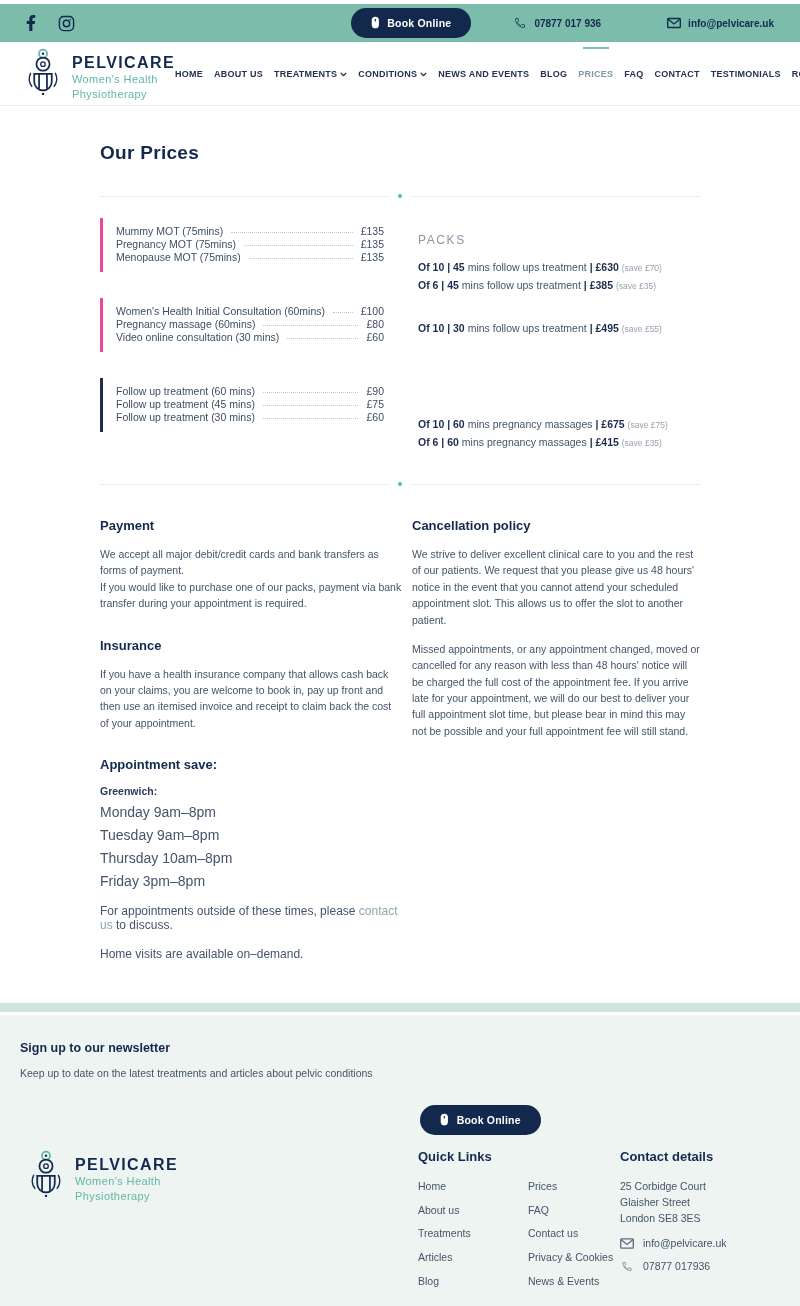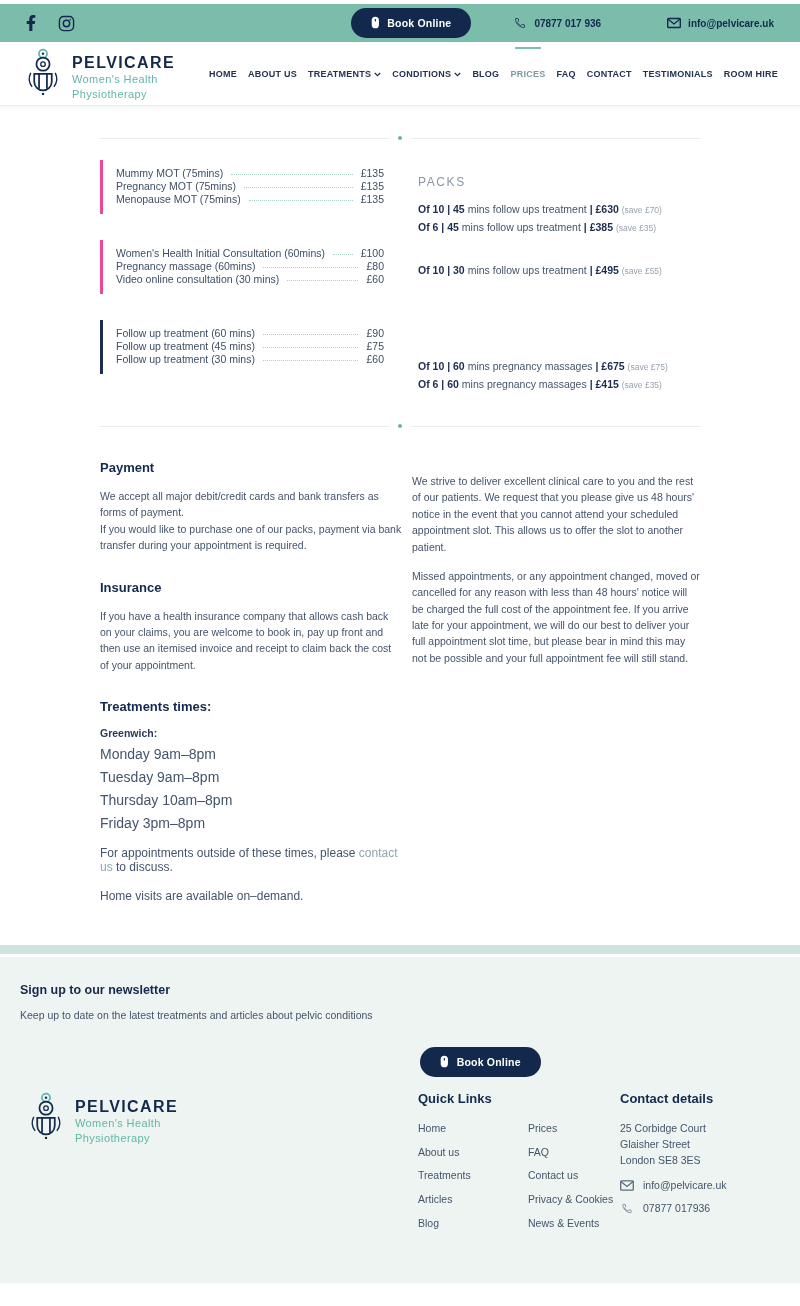--- a/index.html
+++ b/index.html
@@ -176,20 +176,23 @@
               <polyline points="1,1 4.5,4.5 8,1"></polyline>
             </svg></span>
         </span>
       <span class="menu-item">
           <span>CONDITIONS</span>
           <span class="caret"><svg viewBox="0 0 9 6">
               <polyline points="1,1 4.5,4.5 8,1"></polyline>
             </svg></span>
         </span>
       <span class="menu-item">
+          <span>NEWS AND EVENTS</span>
+        </span>
+      <span class="menu-item">
           <span>BLOG</span>
         </span>
       <span class="menu-item active">
           <span>PRICES</span>
         </span>
       <span class="menu-item">
           <span>FAQ</span>
         </span>
       <span class="menu-item">
           <span>CONTACT</span>
@@ -197,20 +200,21 @@
       <span class="menu-item">
           <span>TESTIMONIALS</span>
         </span>
       <span class="menu-item">
           <span>ROOM HIRE</span>
         </span>
     </nav>
   </div>
 
   <div class="content">
+    <h1 class="page-title">Our Prices</h1>
 
     <div class="divider">
       <span class="line"></span>
         <span class="dot"></span>
         <span class="line"></span>
     </div>
 
     <div class="price-area">
       <div class="price-col">
 
@@ -324,35 +328,36 @@
       <div class="info-left">
         <h3 class="info-h">Payment</h3>
         <p class="info-p">
           <span>We accept all major debit/credit cards and bank transfers as forms of payment.</span><br>
           <span>If you would like to purchase one of our packs, payment via bank transfer during your appointment is required.</span>
         </p>
 
         <h3 class="info-h mt26">Insurance</h3>
         <p class="info-p">If you have a health insurance company that allows cash back on your claims, you are welcome to book in, pay up front and then use an itemised invoice and receipt to claim back the cost of your appointment.</p>
 
-        <h3 class="info-h mt26">Treatments times:</h3>
+        <h3 class="info-h mt26">Appointment save:</h3>
         <div class="appt-loc">Greenwich:</div>
         <div class="appt-line">Monday 9am–8pm</div>
         <div class="appt-line">Tuesday 9am–8pm</div>
         <div class="appt-line">Thursday 10am–8pm</div>
         <div class="appt-line">Friday 3pm–8pm</div>
         <div class="note">
           <span>For appointments outside of these times, please</span>
           <span class="link">contact us</span>
           <span>to discuss.</span>
         </div>
         <div class="note">Home visits are available on–demand.</div>
       </div>
 
       <div class="info-right">
+        <h3 class="info-h">Cancellation policy</h3>
         <p class="info-p">We strive to deliver excellent clinical care to you and the rest of our patients. We request that you please give us 48 hours' notice in the event that you cannot attend your scheduled appointment slot. This allows us to offer the slot to another patient.</p>
         <p class="info-p">Missed appointments, or any appointment changed, moved or cancelled for any reason with less than 48 hours' notice will be charged the full cost of the appointment fee. If you arrive late for your appointment, we will do our best to deliver your full appointment slot time, but please bear in mind this may not be possible and your full appointment fee will still stand.</p>
       </div>
     </div>
   </div>
 
   <div class="strip"></div>
   <div class="newsletter-sec">
     <div class="nl-title">Sign up to our newsletter</div>
     <div class="nl-sub">Keep up to date on the latest treatments and articles about pelvic conditions</div>

